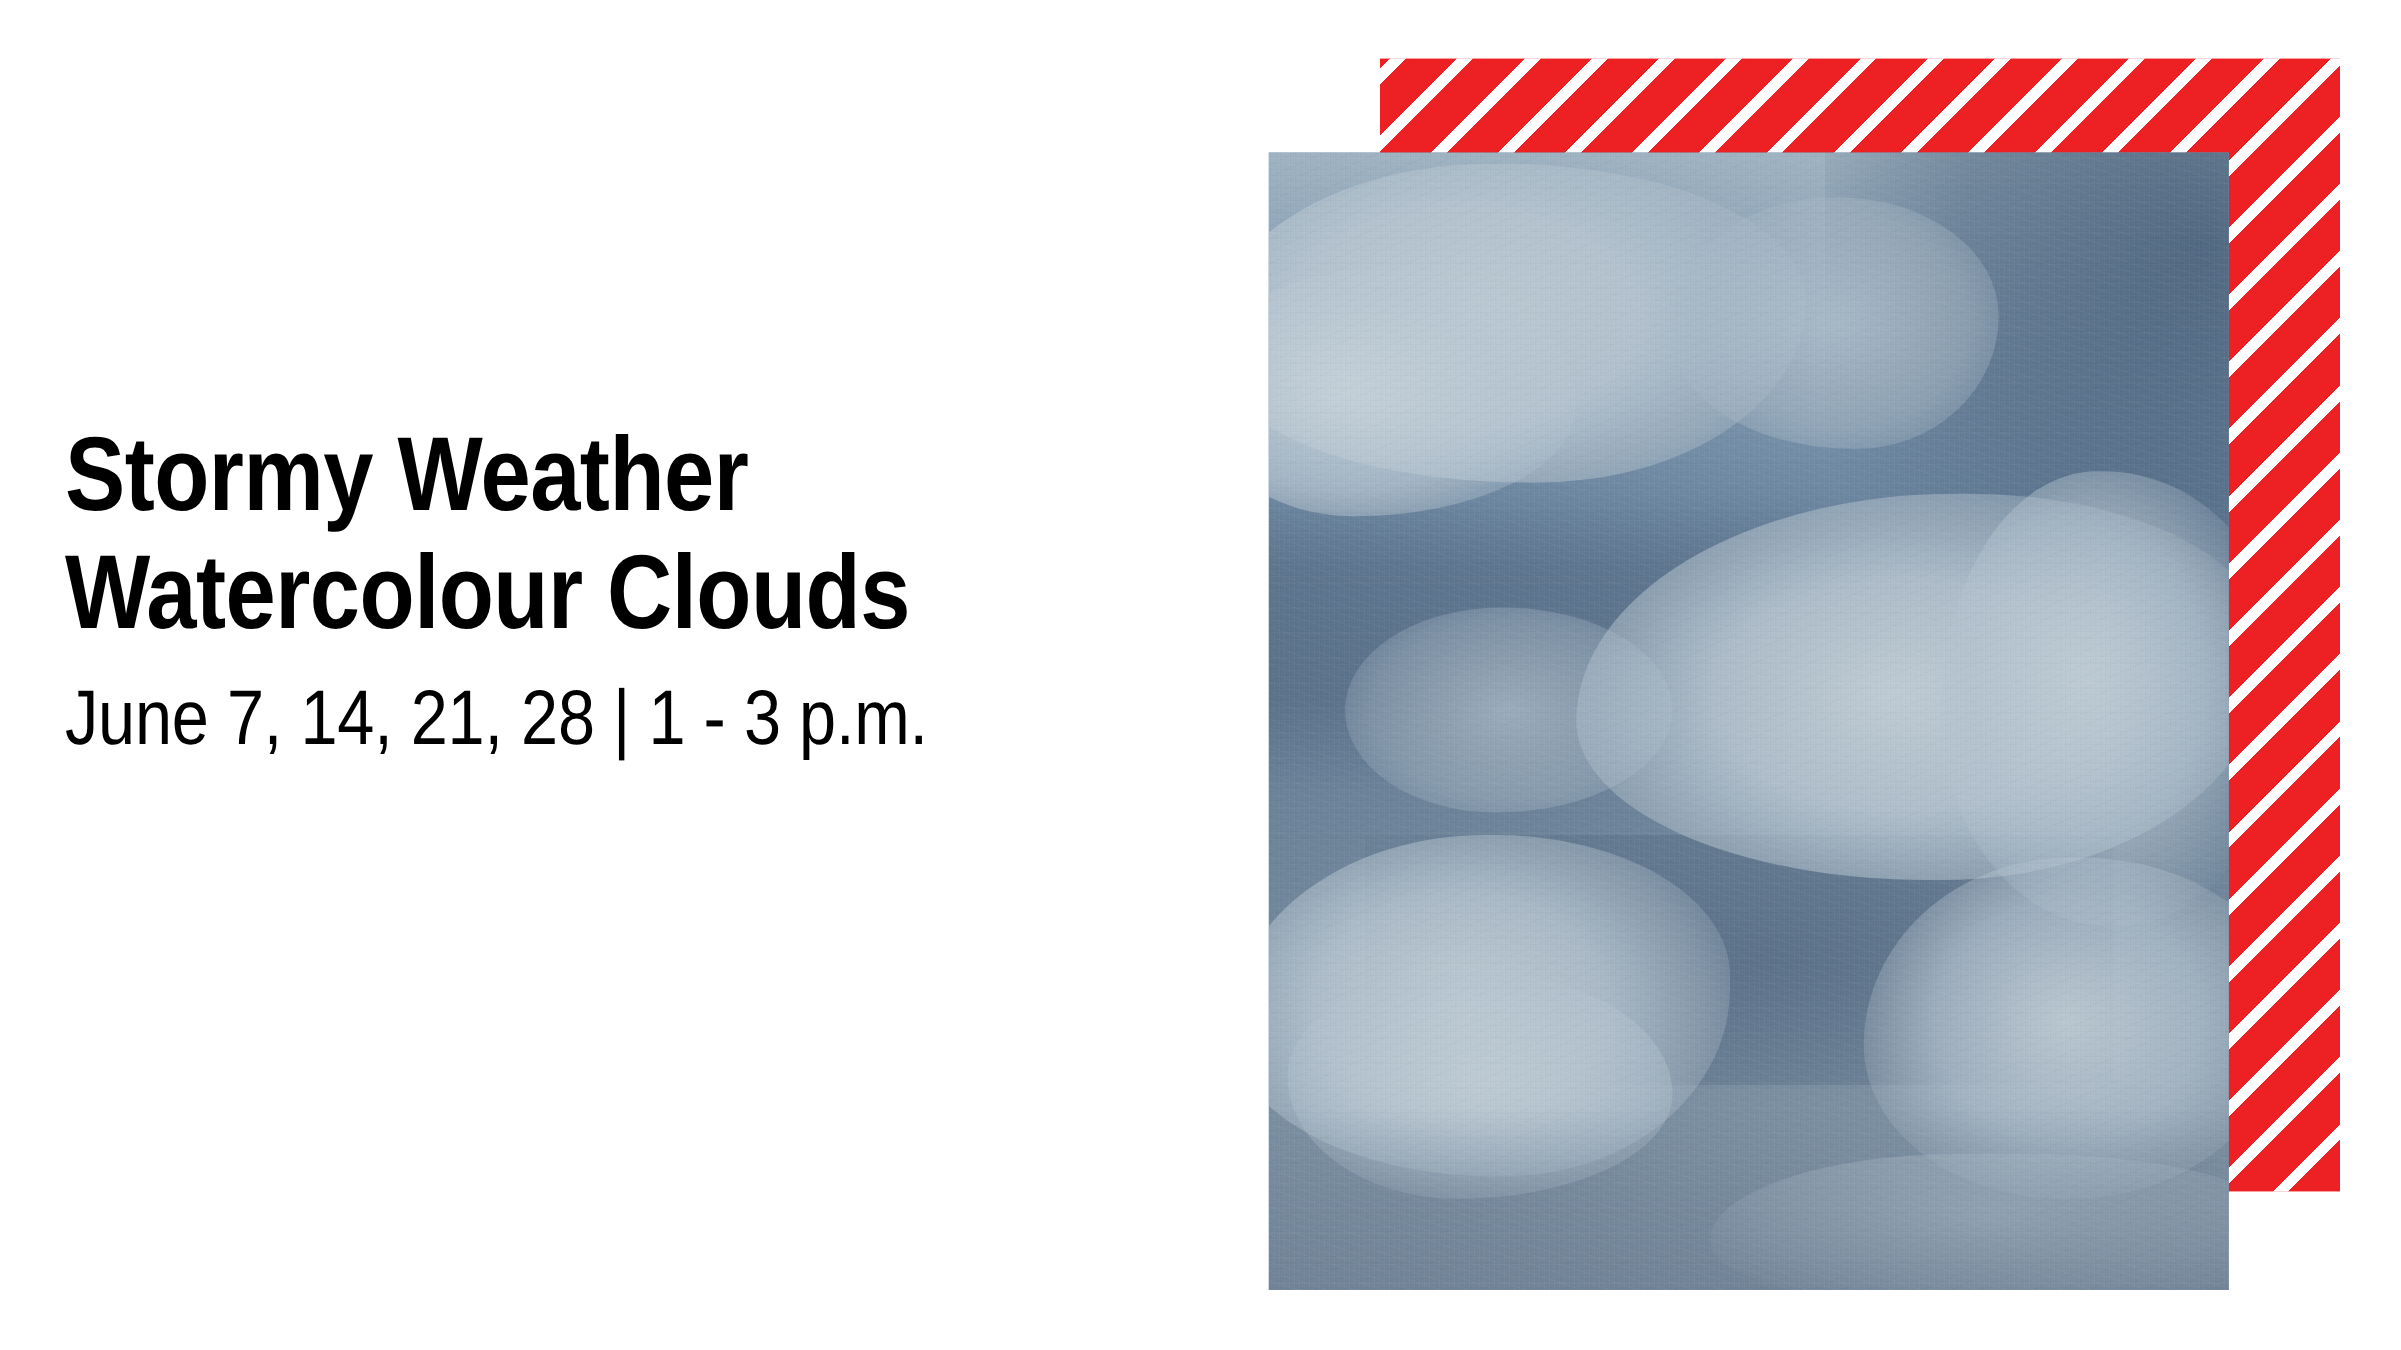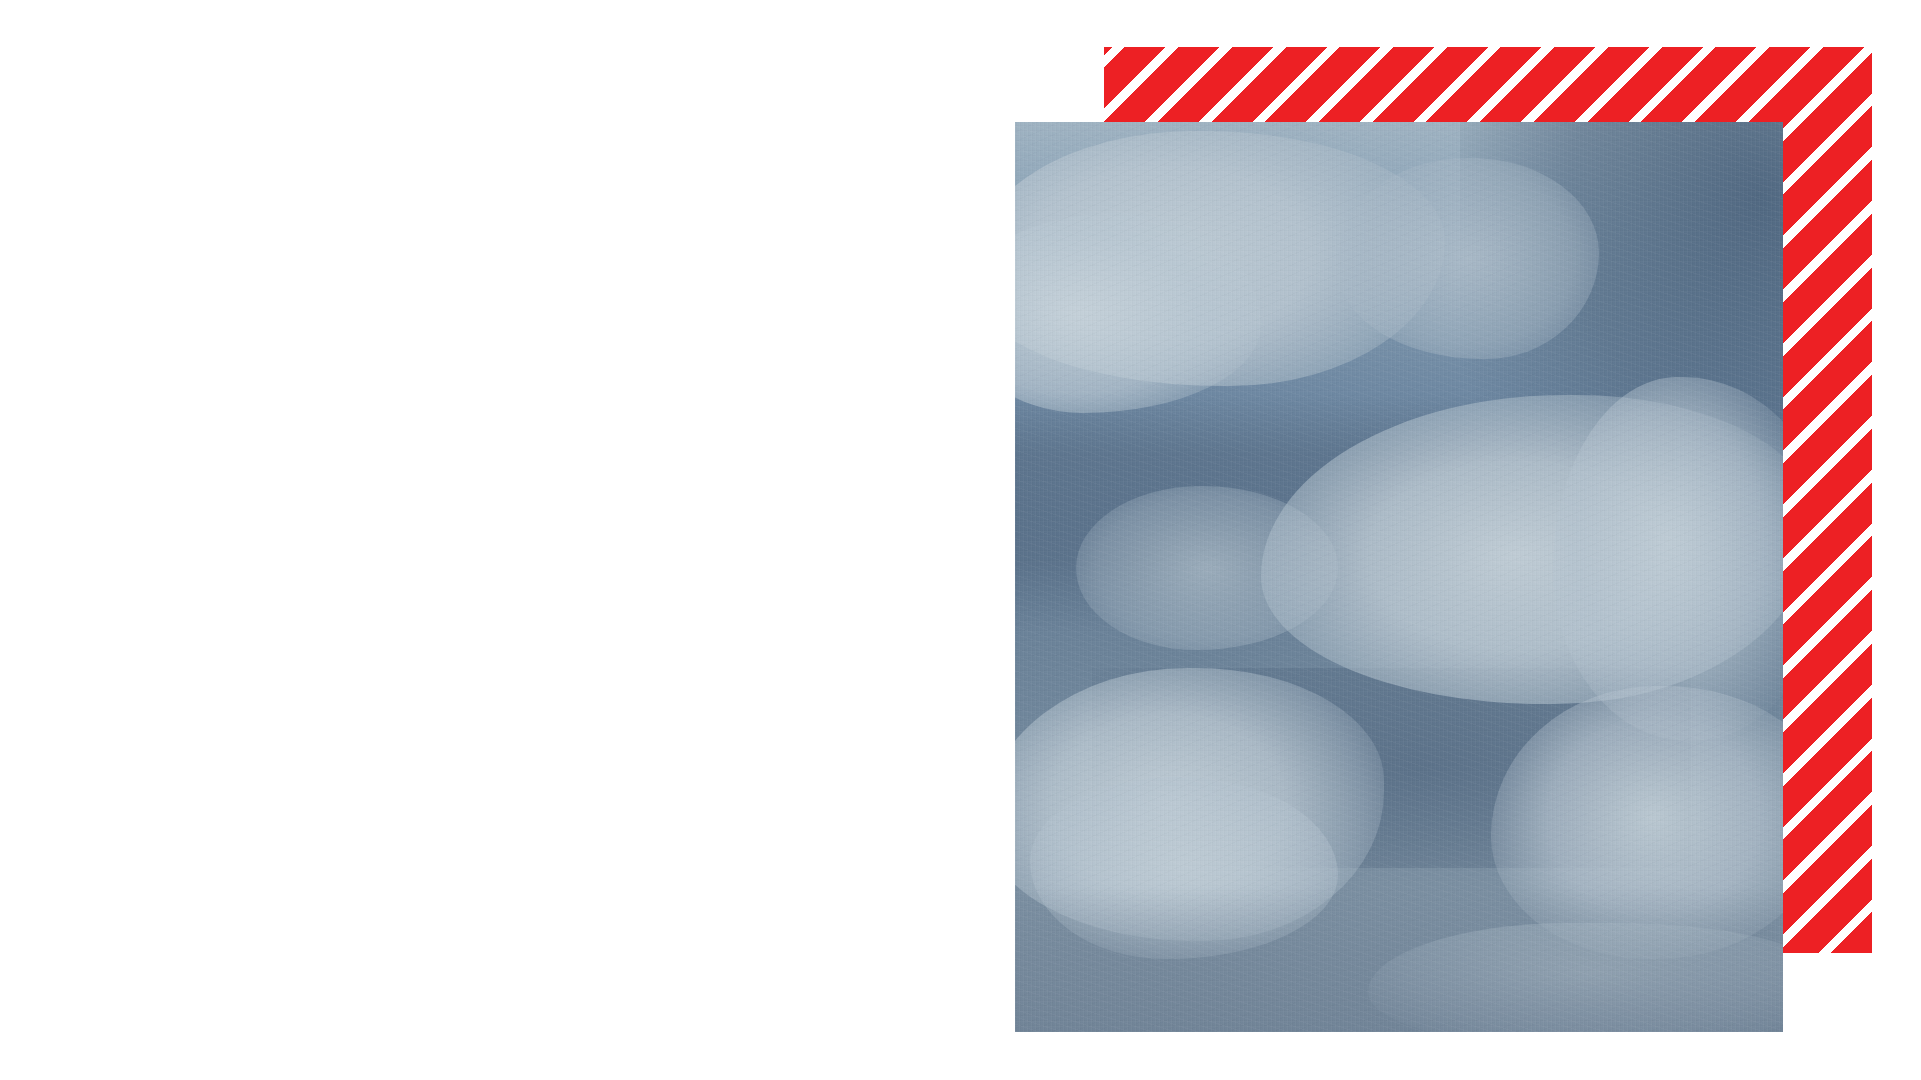--- a/index.html
+++ b/index.html
@@ -345,14 +345,19 @@
     <div class="cloud cloud-low-left"></div>
     <div class="cloud cloud-low-left2"></div>
     <div class="cloud cloud-low-right"></div>
     <div class="cloud cloud-bottom-strip"></div>
 
     <div class="sky-bottom-dark"></div>
     <div class="paper-grain"></div>
     <div class="paper-grain-2"></div>
   </div>
 
+  <div class="text-block">
+    <h1 class="event-title">Stormy Weather</h1>
+    <h1 class="event-title">Watercolour Clouds</h1>
+    <p class="event-subtitle">June 7, 14, 21, 28 | 1 - 3 p.m.</p>
+  </div>
 
 </div>
 
 </body></html>

